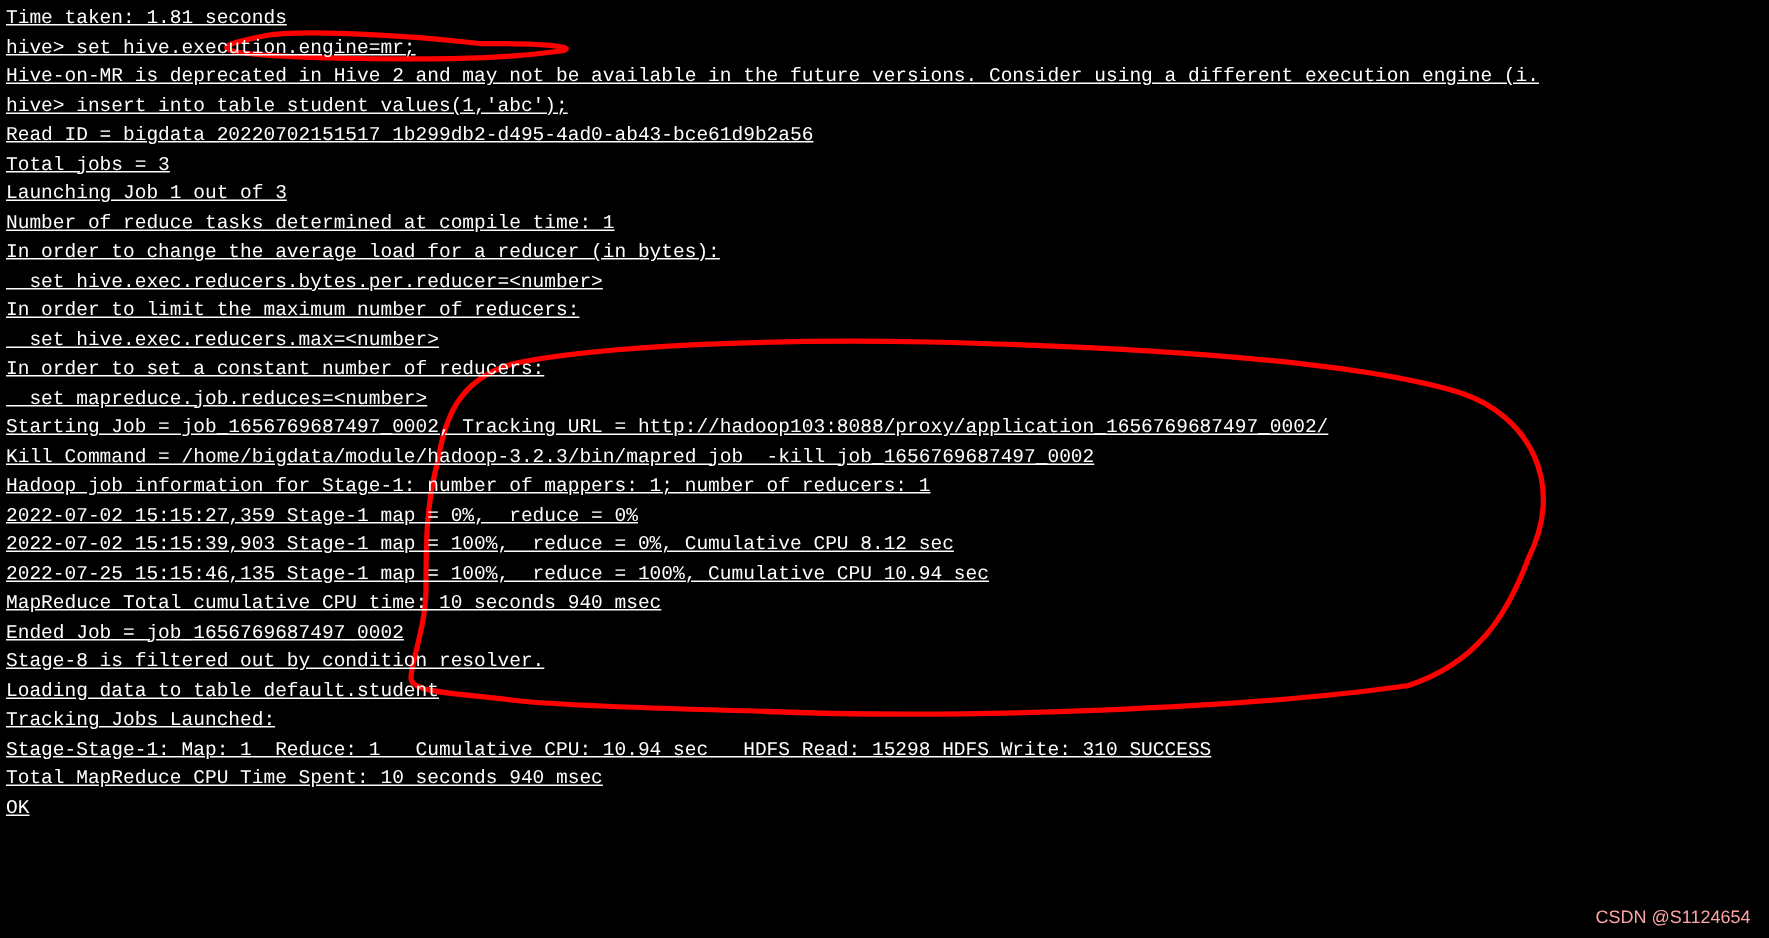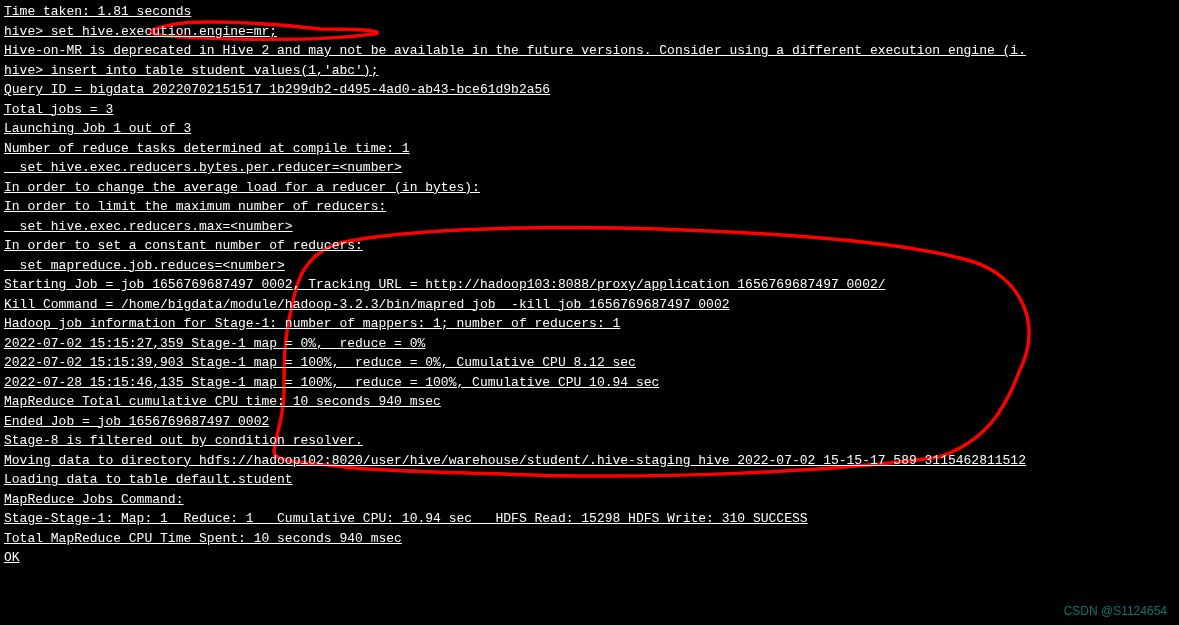--- a/index.html
+++ b/index.html
@@ -36,58 +36,57 @@
       left: 0;
       width: 1179px;
       height: 625px;
       z-index: 1;
       pointer-events: none;
     }
     .watermark {
       position: absolute;
       bottom: 3px;
       right: 8px;
-      color: #0f766e;
+      color: #fca5a5;
       font-size: 12px;
       font-family: Arial, sans-serif;
       z-index: 3;
     }
   </style>
 </head>
 <body>
 
 <div class="terminal-container">
   <svg class="annotation-svg" viewBox="0 0 1179 625">
     <path fill="none" stroke="#ff0000" stroke-width="3.5" stroke-linecap="round" stroke-linejoin="round" d="M 316 27 C 255 20, 190 18, 172 22 C 140 28, 120 35, 235 37 C 310 38, 340 36, 370 32 C 380 30, 370 27, 316 27 Z"></path>
     <path fill="none" stroke="#ff0000" stroke-width="3.5" stroke-linecap="round" stroke-linejoin="round" d="M 615 226 C 780 230, 905 240, 970 260 C 1015 275, 1040 320, 1015 370 C 1000 410, 980 440, 935 455 C 830 470, 640 478, 500 472 C 420 470, 367 468, 340 465 C 300 460, 270 460, 270 450 C 270 440, 280 415, 280 390 C 280 360, 280 335, 288 305 C 292 280, 300 250, 340 240 C 400 228, 510 224, 615 226"></path>
   </svg>
   <div class="terminal-line">Time taken: 1.81 seconds</div>
   <div class="terminal-line">hive&gt; set hive.execution.engine=mr;</div>
   <div class="terminal-line">Hive-on-MR is deprecated in Hive 2 and may not be available in the future versions. Consider using a different execution engine (i.</div>
   <div class="terminal-line">hive&gt; insert into table student values(1,'abc');</div>
-  <div class="terminal-line">Query ID = bigdata_20220702151517_1b299db2-d495-4ad0-ab43-bce61d9b2a56</div>
+  <div class="terminal-line">Read ID = bigdata_20220702151517_1b299db2-d495-4ad0-ab43-bce61d9b2a56</div>
   <div class="terminal-line">Total jobs = 3</div>
   <div class="terminal-line">Launching Job 1 out of 3</div>
   <div class="terminal-line">Number of reduce tasks determined at compile time: 1</div>
+  <div class="terminal-line">In order to change the average load for a reducer (in bytes):</div>
   <div class="terminal-line">  set hive.exec.reducers.bytes.per.reducer=&lt;number&gt;</div>
-  <div class="terminal-line">In order to change the average load for a reducer (in bytes):</div>
   <div class="terminal-line">In order to limit the maximum number of reducers:</div>
   <div class="terminal-line">  set hive.exec.reducers.max=&lt;number&gt;</div>
   <div class="terminal-line">In order to set a constant number of reducers:</div>
   <div class="terminal-line">  set mapreduce.job.reduces=&lt;number&gt;</div>
   <div class="terminal-line">Starting Job = job_1656769687497_0002, Tracking URL = http://hadoop103:8088/proxy/application_1656769687497_0002/</div>
   <div class="terminal-line">Kill Command = /home/bigdata/module/hadoop-3.2.3/bin/mapred job  -kill job_1656769687497_0002</div>
   <div class="terminal-line">Hadoop job information for Stage-1: number of mappers: 1; number of reducers: 1</div>
   <div class="terminal-line">2022-07-02 15:15:27,359 Stage-1 map = 0%,  reduce = 0%</div>
   <div class="terminal-line">2022-07-02 15:15:39,903 Stage-1 map = 100%,  reduce = 0%, Cumulative CPU 8.12 sec</div>
-  <div class="terminal-line">2022-07-28 15:15:46,135 Stage-1 map = 100%,  reduce = 100%, Cumulative CPU 10.94 sec</div>
+  <div class="terminal-line">2022-07-25 15:15:46,135 Stage-1 map = 100%,  reduce = 100%, Cumulative CPU 10.94 sec</div>
   <div class="terminal-line">MapReduce Total cumulative CPU time: 10 seconds 940 msec</div>
   <div class="terminal-line">Ended Job = job_1656769687497_0002</div>
   <div class="terminal-line">Stage-8 is filtered out by condition resolver.</div>
-  <div class="terminal-line">Moving data to directory hdfs://hadoop102:8020/user/hive/warehouse/student/.hive-staging_hive_2022-07-02_15-15-17_589_3115462811512</div>
   <div class="terminal-line">Loading data to table default.student</div>
-  <div class="terminal-line">MapReduce Jobs Command:</div>
+  <div class="terminal-line">Tracking Jobs Launched:</div>
   <div class="terminal-line">Stage-Stage-1: Map: 1  Reduce: 1   Cumulative CPU: 10.94 sec   HDFS Read: 15298 HDFS Write: 310 SUCCESS</div>
   <div class="terminal-line">Total MapReduce CPU Time Spent: 10 seconds 940 msec</div>
   <div class="terminal-line">OK</div>
 
   <div class="watermark">CSDN @S1124654</div>
 </div>
 
 </body></html>

